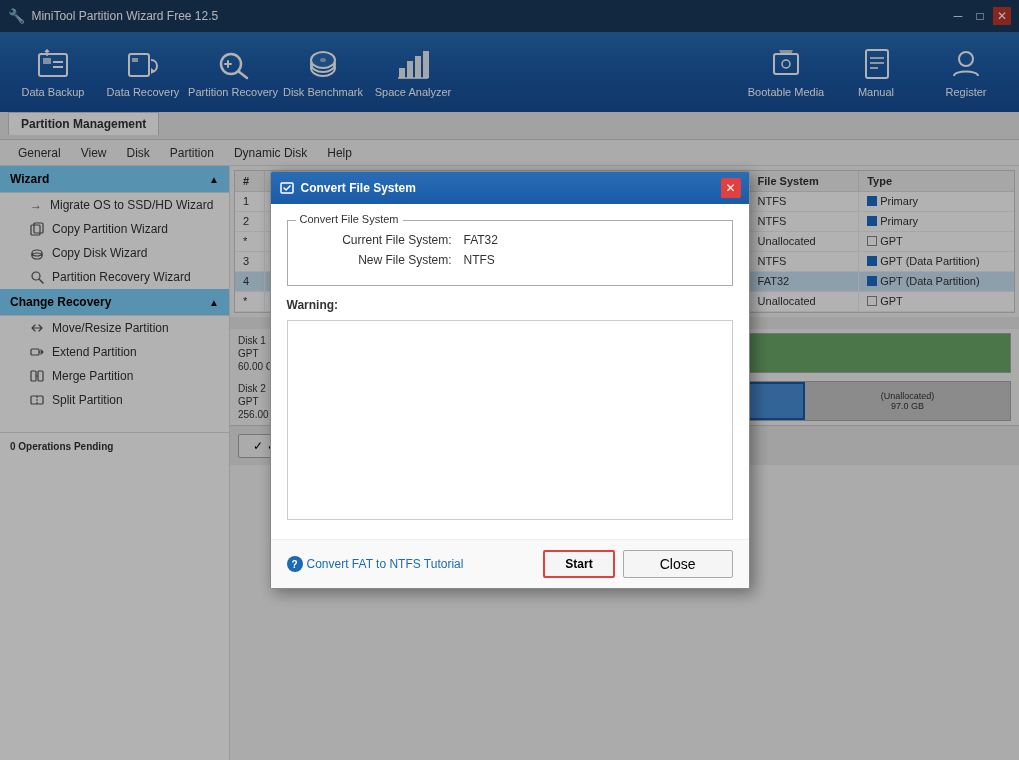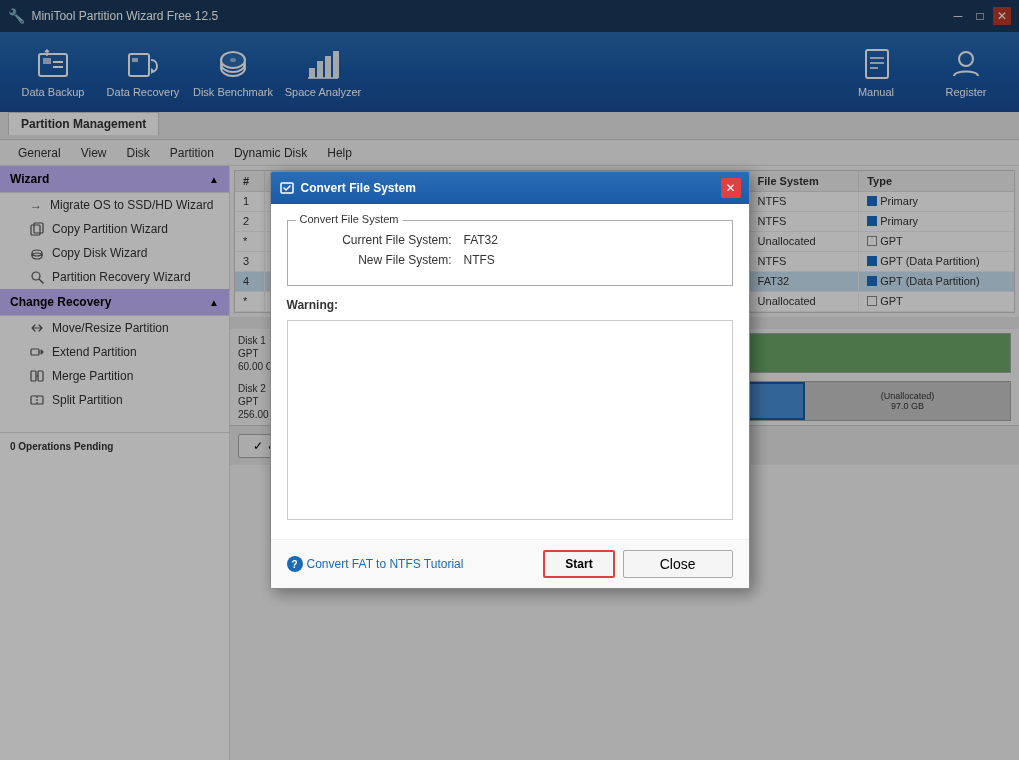--- a/index.html
+++ b/index.html
@@ -64,21 +64,21 @@
     .menu-item {
       padding: 3px 10px; font-size: 12px; cursor: pointer; color: #333;
     }
 
     
     .sidebar {
       width: 230px; background: white; border-right: 1px solid #ddd;
       overflow-y: auto; flex-shrink: 0;
     }
     .sidebar-section-header {
-      background: #c4b5fd; padding: 6px 10px; font-weight: bold;
+      background: #7dd3fc; padding: 6px 10px; font-weight: bold;
       display: flex; align-items: center; justify-content: space-between;
       border-bottom: 1px solid #ddd; font-size: 12px;
     }
     .sidebar-item {
       padding: 5px 10px 5px 30px; display: flex; align-items: center;
       gap: 8px; cursor: pointer; font-size: 12px; color: #333;
     }
     .scroll-arrow { font-size: 10px; }
     .ops-pending {
       padding: 8px 10px; font-size: 10px; color: #333; font-weight: bold;
@@ -195,20 +195,30 @@
         <rect x="7" y="12" width="6" height="4" fill="white" opacity="0.7"></rect>
         <path d="M26 14 C30 14 32 17 32 20 C32 23 30 26 26 26" stroke="white" stroke-width="2" fill="none"></path>
         <path d="M26 22 L26 28 L30 25 Z" fill="white"></path>
       </svg>
     </div>
     <span>Data Recovery</span>
   </div>
   <div class="toolbar-item">
     <div class="toolbar-icon">
       <svg width="36" height="36" viewBox="0 0 36 36">
+        <ellipse cx="16" cy="18" rx="10" ry="10" fill="none" stroke="white" stroke-width="2.5"></ellipse>
+        <path d="M23 25 L32 32" stroke="white" stroke-width="2.5" stroke-linecap="round"></path>
+        <path d="M13 15 L13 21 M10 18 L16 18" stroke="white" stroke-width="2" stroke-linecap="round"></path>
+      </svg>
+    </div>
+    <span>Partition Recovery</span>
+  </div>
+  <div class="toolbar-item">
+    <div class="toolbar-icon">
+      <svg width="36" height="36" viewBox="0 0 36 36">
         <ellipse cx="18" cy="22" rx="12" ry="8" fill="none" stroke="white" stroke-width="2"></ellipse>
         <ellipse cx="18" cy="18" rx="12" ry="8" fill="none" stroke="white" stroke-width="2"></ellipse>
         <ellipse cx="18" cy="14" rx="12" ry="8" fill="#2a6db5" stroke="white" stroke-width="2"></ellipse>
         <ellipse cx="18" cy="14" rx="3" ry="2" fill="white" opacity="0.5"></ellipse>
       </svg>
     </div>
     <span>Disk Benchmark</span>
   </div>
   <div class="toolbar-item">
     <div class="toolbar-icon">
@@ -219,20 +229,31 @@
         <rect x="28" y="5" width="6" height="27" fill="white" opacity="0.9"></rect>
         <path d="M3 32 L33 32" stroke="white" stroke-width="1.5"></path>
       </svg>
     </div>
     <span>Space Analyzer</span>
   </div>
   <div class="toolbar-right">
     <div class="toolbar-item">
       <div class="toolbar-icon">
         <svg width="36" height="36" viewBox="0 0 36 36">
+          <rect x="6" y="8" width="24" height="20" rx="2" fill="none" stroke="white" stroke-width="2"></rect>
+          <circle cx="18" cy="18" r="4" fill="none" stroke="white" stroke-width="1.5"></circle>
+          <path d="M14 28 L22 28" stroke="white" stroke-width="2"></path>
+          <path d="M13 8 L23 8 L25 4 L11 4 Z" fill="white" opacity="0.7"></path>
+        </svg>
+      </div>
+      <span>Bootable Media</span>
+    </div>
+    <div class="toolbar-item">
+      <div class="toolbar-icon">
+        <svg width="36" height="36" viewBox="0 0 36 36">
           <rect x="8" y="4" width="22" height="28" rx="2" fill="none" stroke="white" stroke-width="2"></rect>
           <path d="M12 12 L26 12 M12 17 L26 17 M12 22 L20 22" stroke="white" stroke-width="1.5"></path>
         </svg>
       </div>
       <span>Manual</span>
     </div>
     <div class="toolbar-item">
       <div class="toolbar-icon">
         <svg width="36" height="36" viewBox="0 0 36 36">
           <circle cx="18" cy="13" r="7" fill="none" stroke="white" stroke-width="2"></circle>

